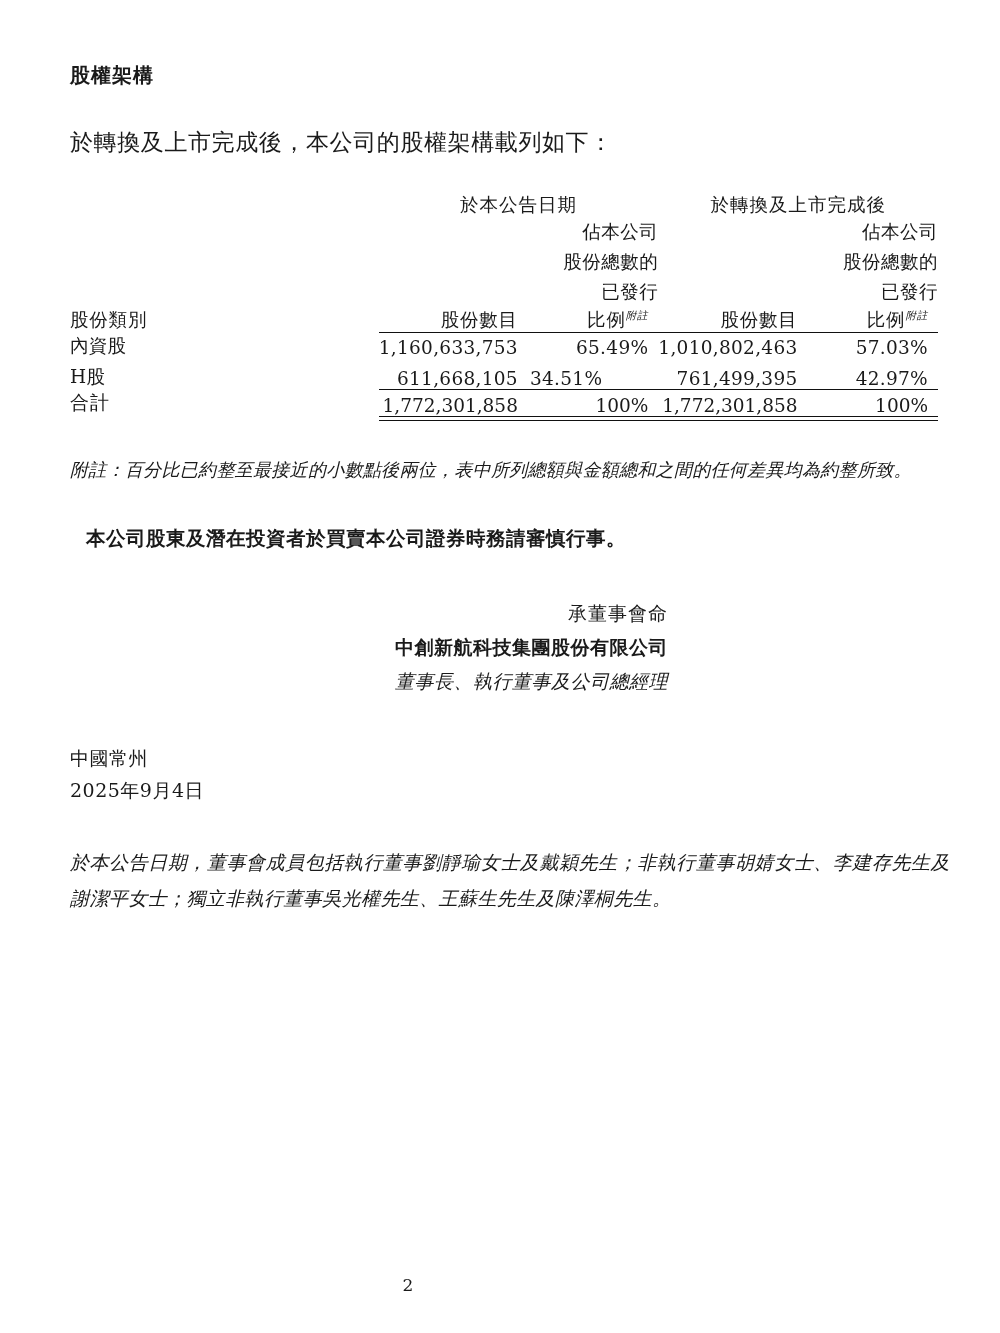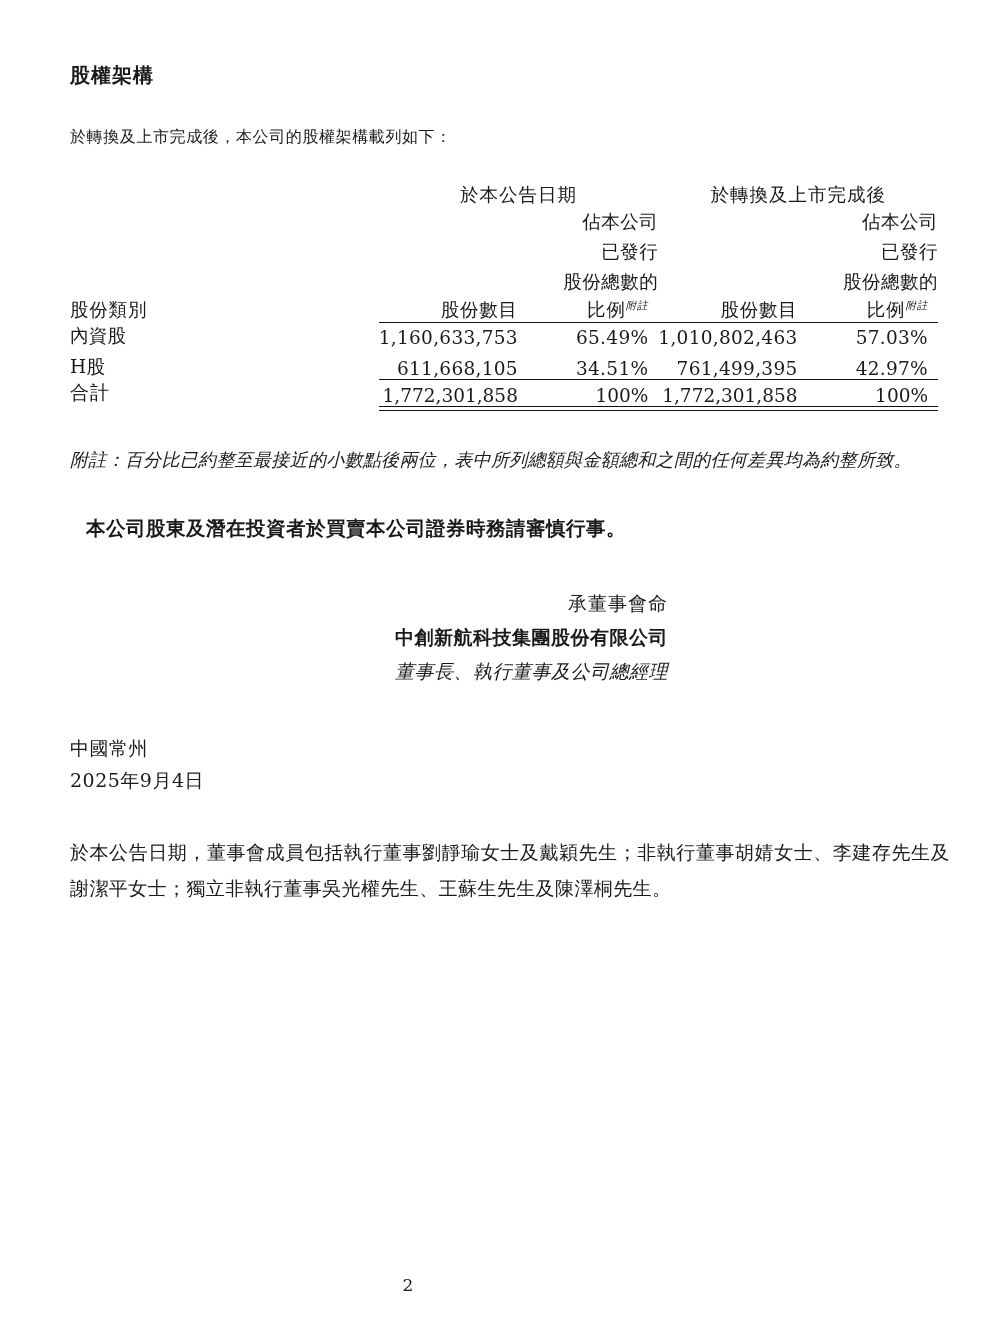--- a/index.html
+++ b/index.html
@@ -22,21 +22,21 @@
     padding: 62px 66px 0 70px;
   }
   .section-title {
     font-family: "DejaVu Sans", "Liberation Sans", sans-serif;
     font-weight: bold;
     font-size: 20px;
     letter-spacing: 1px;
     margin: 0 0 38px 0;
   }
   .intro {
-    font-size: 16px;
+    font-size: 23px;
     letter-spacing: 0.6px;
     margin: 0 0 34px 0;
   }
 
   
   table.shareholding {
     border-collapse: collapse;
     width: 868px;
     margin-left: 0;
     font-size: 18px;
@@ -110,20 +110,21 @@
     padding-right: 82px;
     line-height: 34px;
   }
   .sig-line1 { font-size: 19px; letter-spacing: 1px; }
   .sig-line2 { font-family: "DejaVu Sans", "Liberation Sans", sans-serif; font-weight: bold; font-size: 19px; letter-spacing: 0.5px; }
   .sig-line3 { font-style: italic; font-size: 19px; letter-spacing: 0.5px; }
   .sig-line4 { font-family: "DejaVu Sans", "Liberation Sans", sans-serif; font-weight: bold; font-size: 19.5px; letter-spacing: 1px; }
 
   .place-date { margin: 44px 0 0 0; line-height: 32px; font-size: 19px; letter-spacing: 0.5px; }
   .directors {
+    font-style: italic;
     font-size: 19px;
     line-height: 36px;
     letter-spacing: 0.4px;
     margin: 38px 0 0 0;
     width: 880px;
     text-align: justify;
   }
   .page-number {
     position: absolute;
     left: 0; right: 0;
@@ -158,30 +159,30 @@
       <tr>
         <td></td>
         <td></td>
         <td class="subhead-line">佔本公司</td>
         <td></td>
         <td class="subhead-line">佔本公司</td>
       </tr>
       <tr>
         <td></td>
         <td></td>
+        <td class="subhead-line">股份總數的</td>
+        <td></td>
+        <td class="subhead-line">股份總數的</td>
+      </tr>
+      <tr>
+        <td></td>
+        <td></td>
         <td class="subhead-line">已發行</td>
         <td></td>
         <td class="subhead-line">已發行</td>
-      </tr>
-      <tr>
-        <td></td>
-        <td></td>
-        <td class="subhead-line">股份總數的</td>
-        <td></td>
-        <td class="subhead-line">股份總數的</td>
       </tr>
       <tr>
         <td class="colhead">股份類別</td>
         <td class="colhead" style="text-align:right;padding-right:12px;">股份數目</td>
         <td class="colhead" style="text-align:right;padding-right:10px;"><span>比例</span><sup class="note">附註</sup></td>
         <td class="colhead" style="text-align:right;padding-right:12px;">股份數目</td>
         <td class="colhead" style="text-align:right;padding-right:10px;"><span>比例</span><sup class="note">附註</sup></td>
       </tr>
       <tr>
         <td class="rule-cell"></td>
@@ -203,21 +204,21 @@
         <td class="row-cell">內資股</td>
         <td class="row-cell" style="text-align:right;padding-right:12px;">1,160,633,753</td>
         <td class="row-cell" style="text-align:right;padding-right:10px;">65.49%</td>
         <td class="row-cell" style="text-align:center;padding-right:12px;margin-left:8px;">1,010,802,463</td>
         <td class="row-cell" style="text-align:right;padding-right:10px;">57.03%</td>
       </tr>
 
       <tr>
         <td class="row-cell" style="padding-top:6px;">H股</td>
         <td class="row-cell" style="text-align:right;padding-right:12px;padding-top:6px;">611,668,105</td>
-        <td class="row-cell" style="text-align:right;padding-right:10px;padding-top:6px;">34.51%</td>
+        <td class="row-cell" style="padding-right:10px;padding-top:6px;">34.51%</td>
         <td class="row-cell" style="text-align:right;padding-right:12px;padding-top:6px;">761,499,395</td>
         <td class="row-cell" style="text-align:right;padding-right:10px;padding-top:6px;">42.97%</td>
       </tr>
 
       <tr>
         <td class="rule-cell"></td>
         <td class="rule-cell">
             <div class="rule"></div>
           </td>
         <td class="rule-cell">

